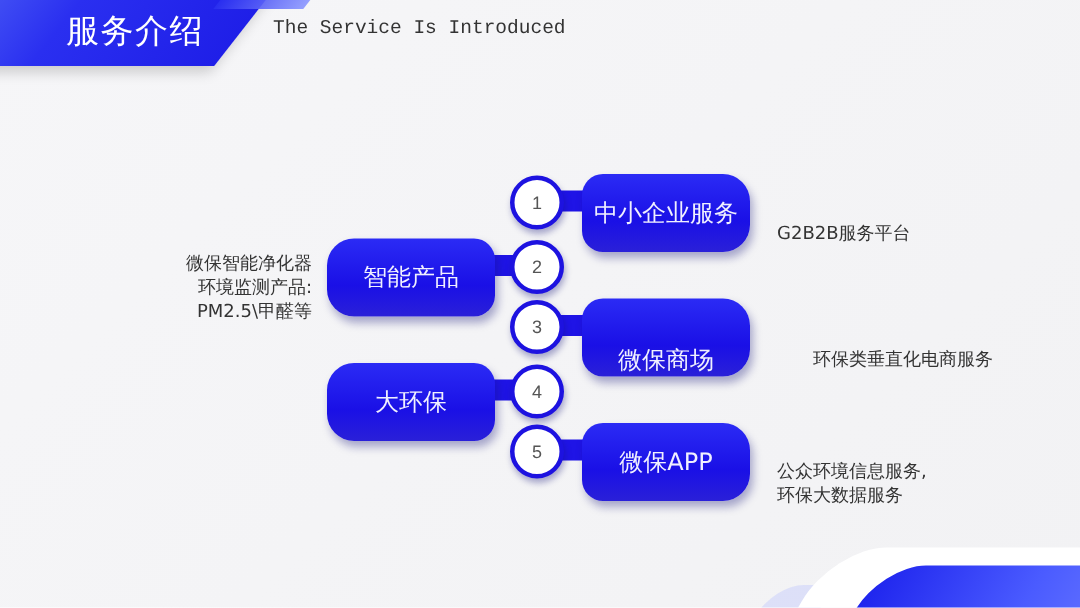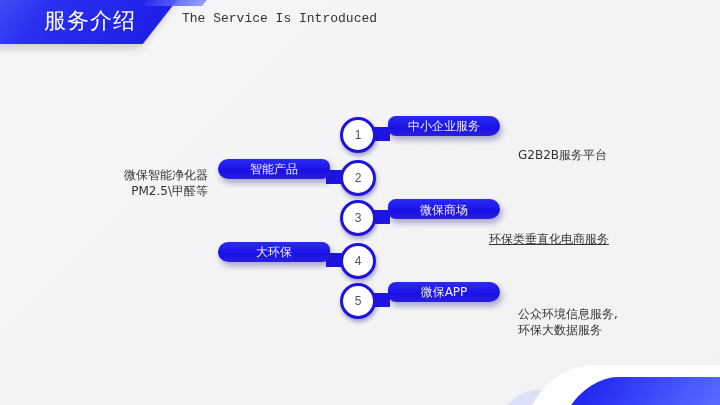--- a/index.html
+++ b/index.html
@@ -33,24 +33,24 @@
   .footer-blue {
     position:absolute; left:570px; top:377px; width:220px; height:60px;
     background: linear-gradient(90deg, #1f25ee 0%, #4a5bff 50%, #7584ff 100%);
     border-radius:30px 0 0 0; transform: skewX(-30deg);
   }
   .footer-faint {
     position:absolute; left:510px; top:390px; width:40px; height:20px;
     background: rgba(180,190,255,0.35); border-radius:20px 0 0 0; transform: skewX(-30deg);
   }
   .pill {
-    position:absolute; width:112px; height:20px; border-radius:18px;
+    position:absolute; width:112px; height:52px; border-radius:18px;
     background: linear-gradient(180deg, #2b2bf5 0%, #1a10e6 60%, #2a20d8 100%);
     box-shadow: 2px 4px 6px rgba(20,20,120,0.35);
-    color:#f0f0ff; font-size:12px; display:flex; align-items:center; justify-content:center;
+    color:#f0f0ff; font-size:16px; display:flex; align-items:center; justify-content:center;
   }
   .pill.right { border-top-left-radius:14px; border-bottom-left-radius:14px; }
   .pill.left { border-top-right-radius:14px; border-bottom-right-radius:14px; }
   .connector {
     position:absolute; width:20px; height:14px; background:#1f14e6;
   }
   .circle {
     position:absolute; width:30px; height:30px; border-radius:50%;
     background:#ffffff; border:3px solid #1d12e0;
     box-shadow: 1px 3px 4px rgba(20,20,120,0.35);
@@ -83,31 +83,32 @@
 
 <div class="connector" style="left:326px; top:170px;"></div>
 <div class="pill left" style="left:218px; top:159px;">
   <span>智能产品</span>
 </div>
 <div class="circle" style="left:340px; top:160px;">
   <span>2</span>
 </div>
 <div class="desc leftside" style="right:512px; top:146px;">
   <div>微保智能净化器</div>
+  <div>环境监测产品:</div>
   <div>PM2.5\甲醛等</div>
 </div>
 
 <div class="connector" style="left:370px; top:210px;"></div>
 <div class="pill right" style="left:388px; top:199px;align-items:flex-end;">
   <span>微保商场</span>
 </div>
 <div class="circle" style="left:340px; top:200px;">
   <span>3</span>
 </div>
-<div class="desc" style="left:489px; top:210px;text-decoration:underline;">
+<div class="desc" style="left:542px; top:210px;">
   <div>环保类垂直化电商服务</div>
 </div>
 
 <div class="connector" style="left:326px; top:253px;"></div>
 <div class="pill left" style="left:218px; top:242px;">
   <span>大环保</span>
 </div>
 <div class="circle" style="left:340px; top:243px;">
   <span>4</span>
 </div>

